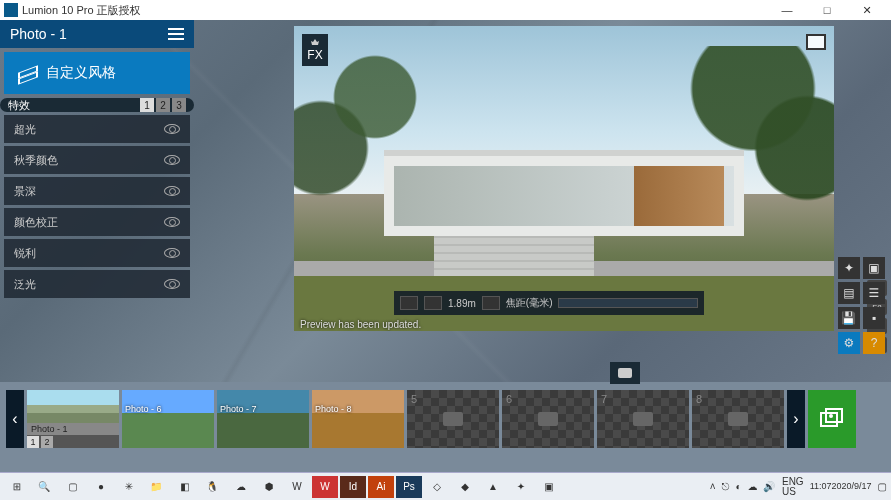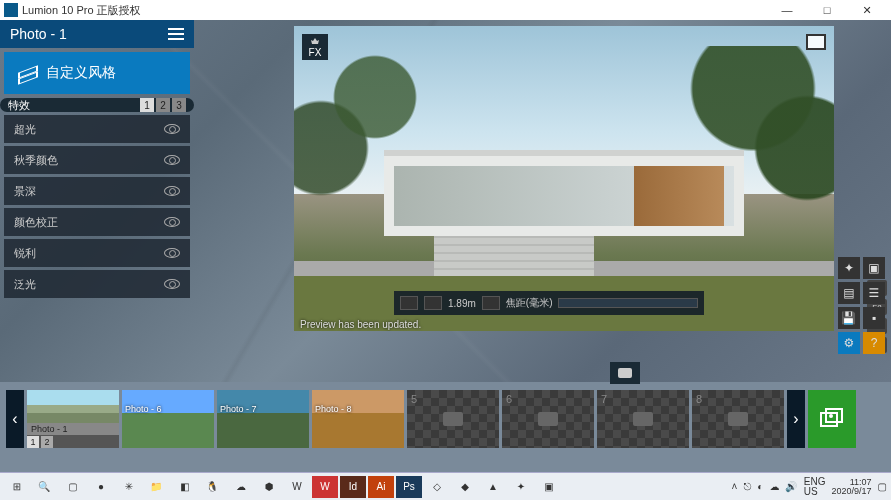--- a/index.html
+++ b/index.html
@@ -39,21 +39,21 @@
 .building::before{content:"";position:absolute;left:0;right:0;top:-6px;height:6px;background:#d0d2d0;}
 .building .glass{position:absolute;left:10px;top:10px;right:10px;bottom:10px;background:linear-gradient(90deg,rgba(80,100,90,0.4),rgba(180,200,210,0.3));}
 .building .wood{position:absolute;right:20px;top:10px;width:90px;bottom:10px;background:linear-gradient(90deg,#9a6a3a,#b88a5a);}
 .steps{position:absolute;left:140px;top:210px;width:160px;height:40px;background:repeating-linear-gradient(to top,#c8cac7 0 6px,#b8bab7 6px 8px);}
 .ground{position:absolute;left:0;right:0;top:235px;bottom:0;background:linear-gradient(to bottom,#aaa 0 15px,#6a7840 15px 100%);}
 .trees{position:absolute;left:0;right:0;top:20px;height:170px;background:
  radial-gradient(circle at 15% 30%,rgba(60,90,50,0.8) 0 40px,transparent 42px),
  radial-gradient(circle at 85% 25%,rgba(50,80,40,0.9) 0 60px,transparent 63px),
  radial-gradient(circle at 95% 60%,rgba(40,70,30,0.9) 0 50px,transparent 53px),
  radial-gradient(circle at 5% 60%,rgba(40,65,30,0.8) 0 45px,transparent 48px);}
-.fx-badge{position:absolute;left:8px;top:8px;width:26px;height:26px;background:#1a2a35;color:#fff;font-size:10px;display:flex;flex-direction:column;align-items:center;justify-content:center;}
+.fx-badge{position:absolute;left:8px;top:8px;width:26px;height:32px;background:#1a2a35;color:#fff;font-size:12px;display:flex;flex-direction:column;align-items:center;justify-content:center;}
 .frame-badge{position:absolute;right:8px;top:8px;width:20px;height:16px;border:2px solid #333;background:rgba(255,255,255,0.9);}
 .status-text{position:absolute;left:6px;bottom:1px;color:#ddd;font-size:10px;text-shadow:0 0 3px #000;}
 .cam-toolbar{position:absolute;left:100px;bottom:16px;height:24px;background:rgba(20,30,40,0.9);display:flex;align-items:center;padding:0 6px;gap:6px;color:#ccc;font-size:10px;}
 .cam-toolbar .sq{width:18px;height:14px;background:#333;border:1px solid #555;}
 .cam-toolbar .bar{width:140px;height:10px;background:#2a3a48;border:1px solid #555;}
 
 .side-keys{position:absolute;right:4px;top:260px;display:flex;flex-direction:column;gap:3px;}
 .side-keys div{width:20px;height:16px;background:#444;color:#ccc;font-size:8px;display:flex;align-items:center;justify-content:center;border-radius:2px;}
 
 .thumb-strip { height: 90px; display:flex; align-items:flex-start; padding:8px 6px 0; gap:3px; position:relative; z-index:1;}
@@ -80,21 +80,21 @@
 
 .right-tools{position:absolute;right:6px;bottom:28px;display:grid;grid-template-columns:22px 22px;gap:3px;z-index:2;}
 .right-tools div{width:22px;height:22px;background:#333;display:flex;align-items:center;justify-content:center;color:#ddd;font-size:12px;cursor:pointer;}
 .right-tools .gear{background:#0a7abf;}
 .right-tools .help{background:#d88a00;}
 
 .taskbar{height:28px;background:#eaeef3;border-top:1px solid #aac;display:flex;align-items:center;padding:0 4px;gap:2px;font-size:10px;}
 .taskbar .tb{width:26px;height:22px;display:flex;align-items:center;justify-content:center;color:#333;}
 .taskbar .spacer{flex:1;}
 .taskbar .tray{display:flex;align-items:center;gap:6px;color:#333;}
-.taskbar .clock{display:flex;flex-direction:column;align-items:flex-end;line-height:1;font-size:9px;}
+.taskbar .clock{display:flex;flex-direction:row;align-items:flex-end;line-height:1;font-size:9px;}
 </style>
 </head>
 <body>
 
 <div class="titlebar">
   <span class="titlebar-icon"></span>
   <span>Lumion 10 Pro 正版授权</span>
   <span class="titlebar-spacer"></span>
   <span class="win-btn">—</span>
   <span class="win-btn">□</span>

